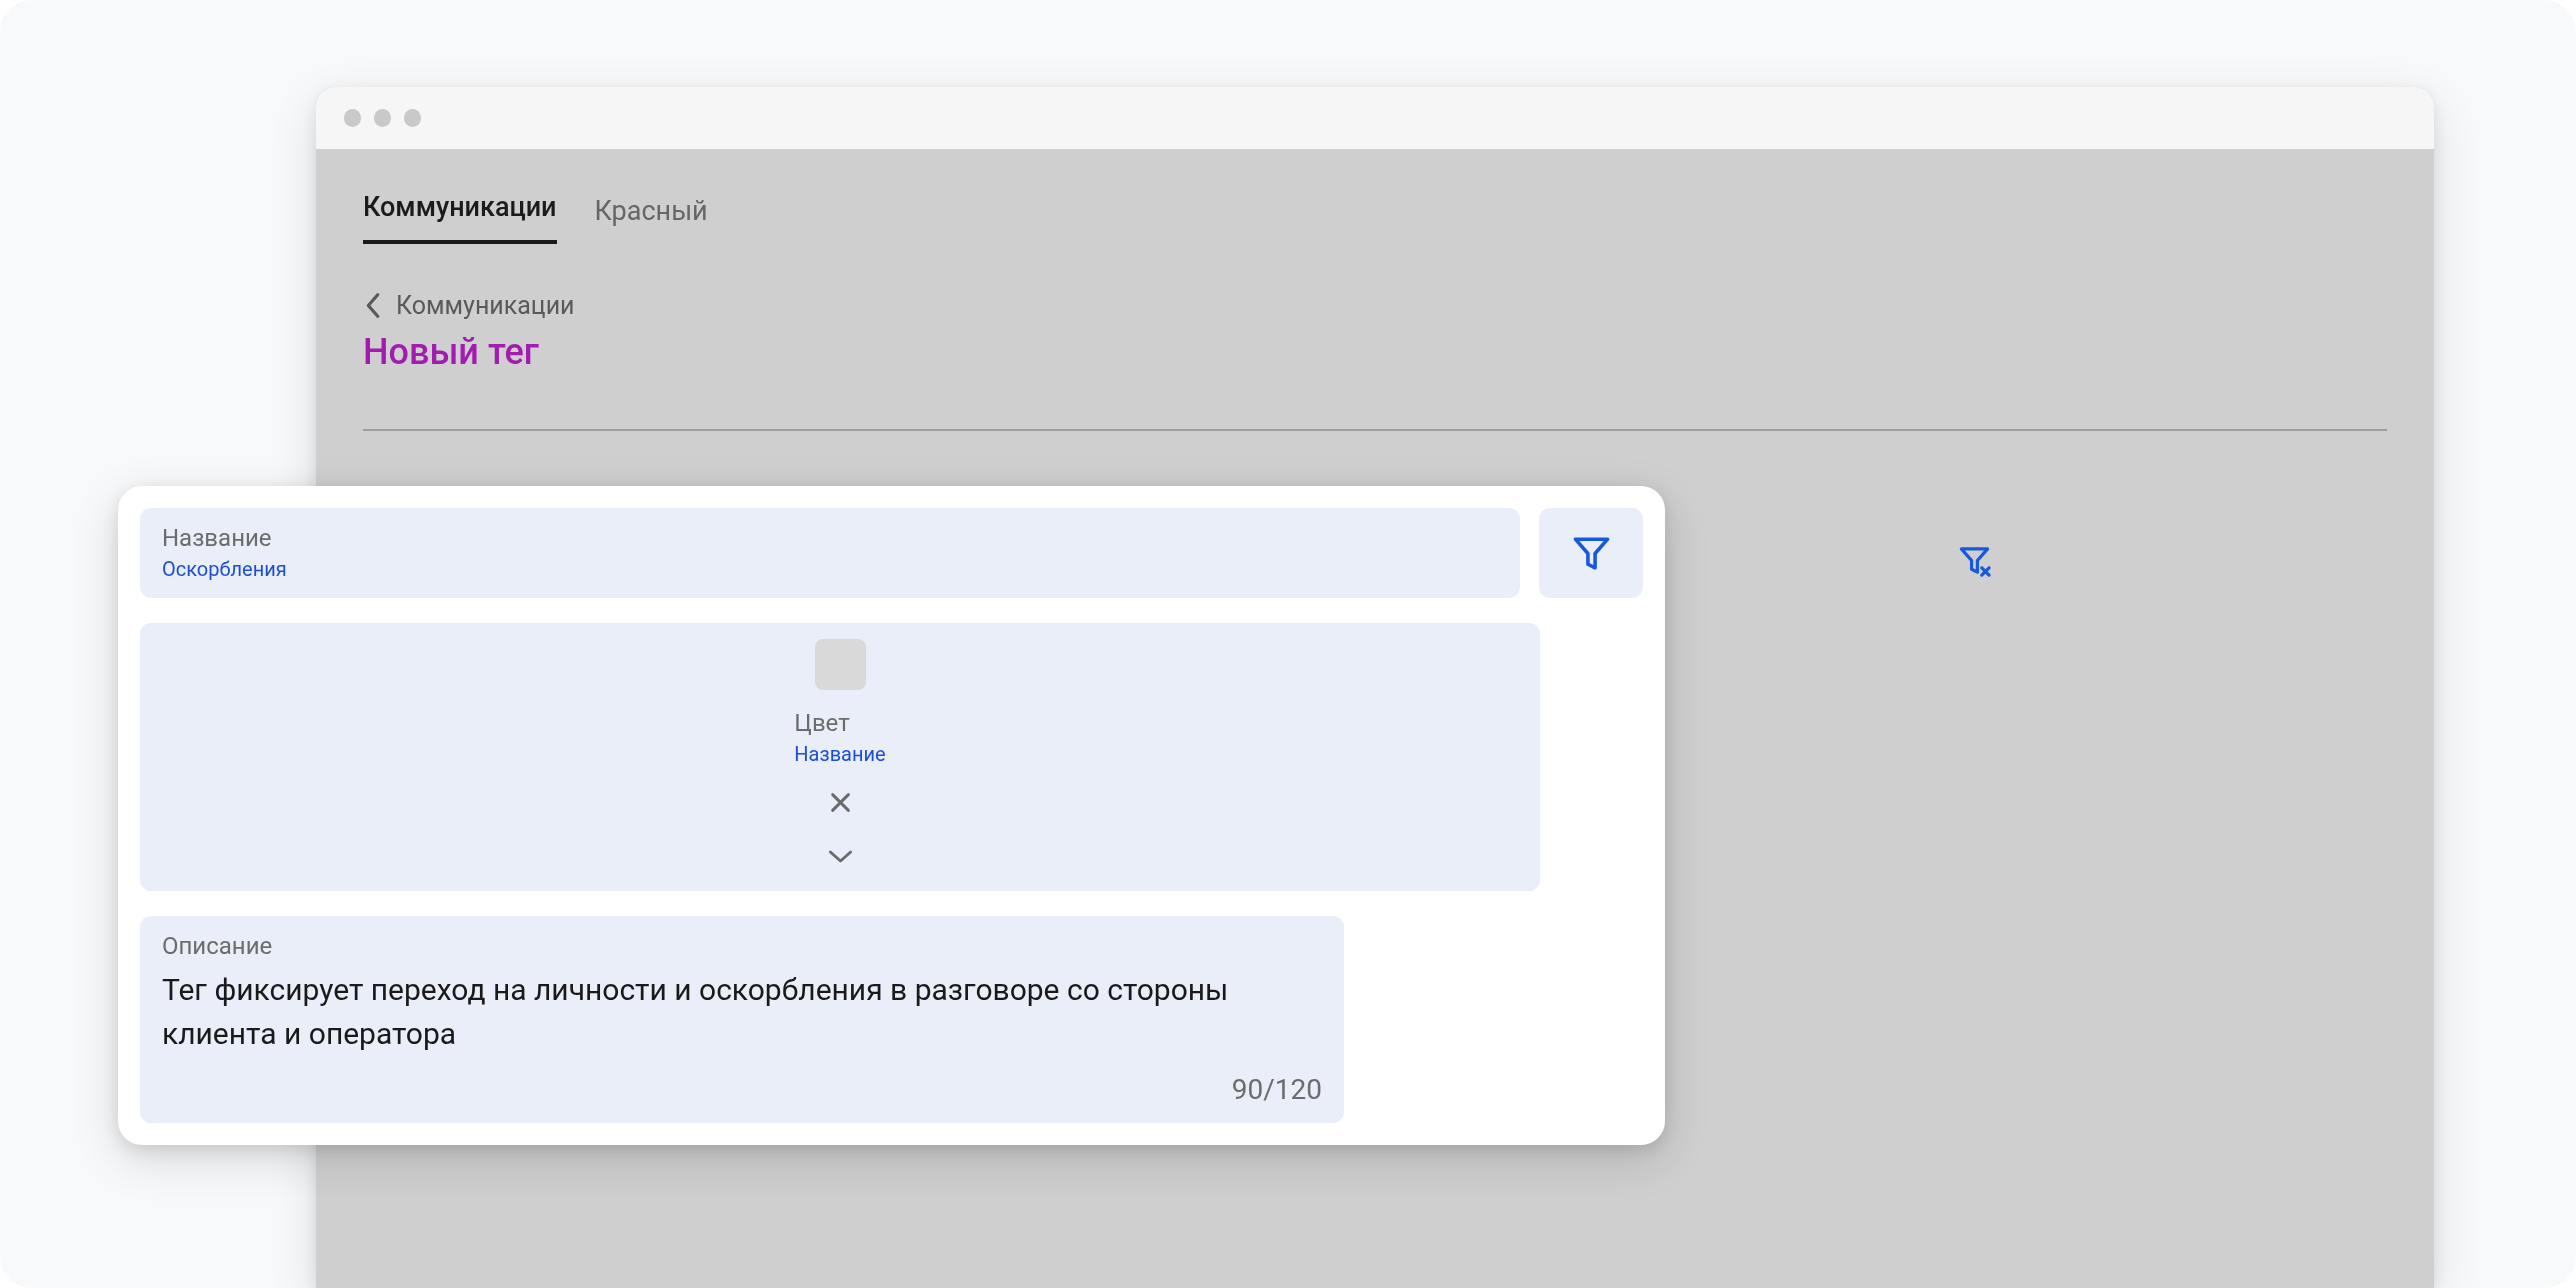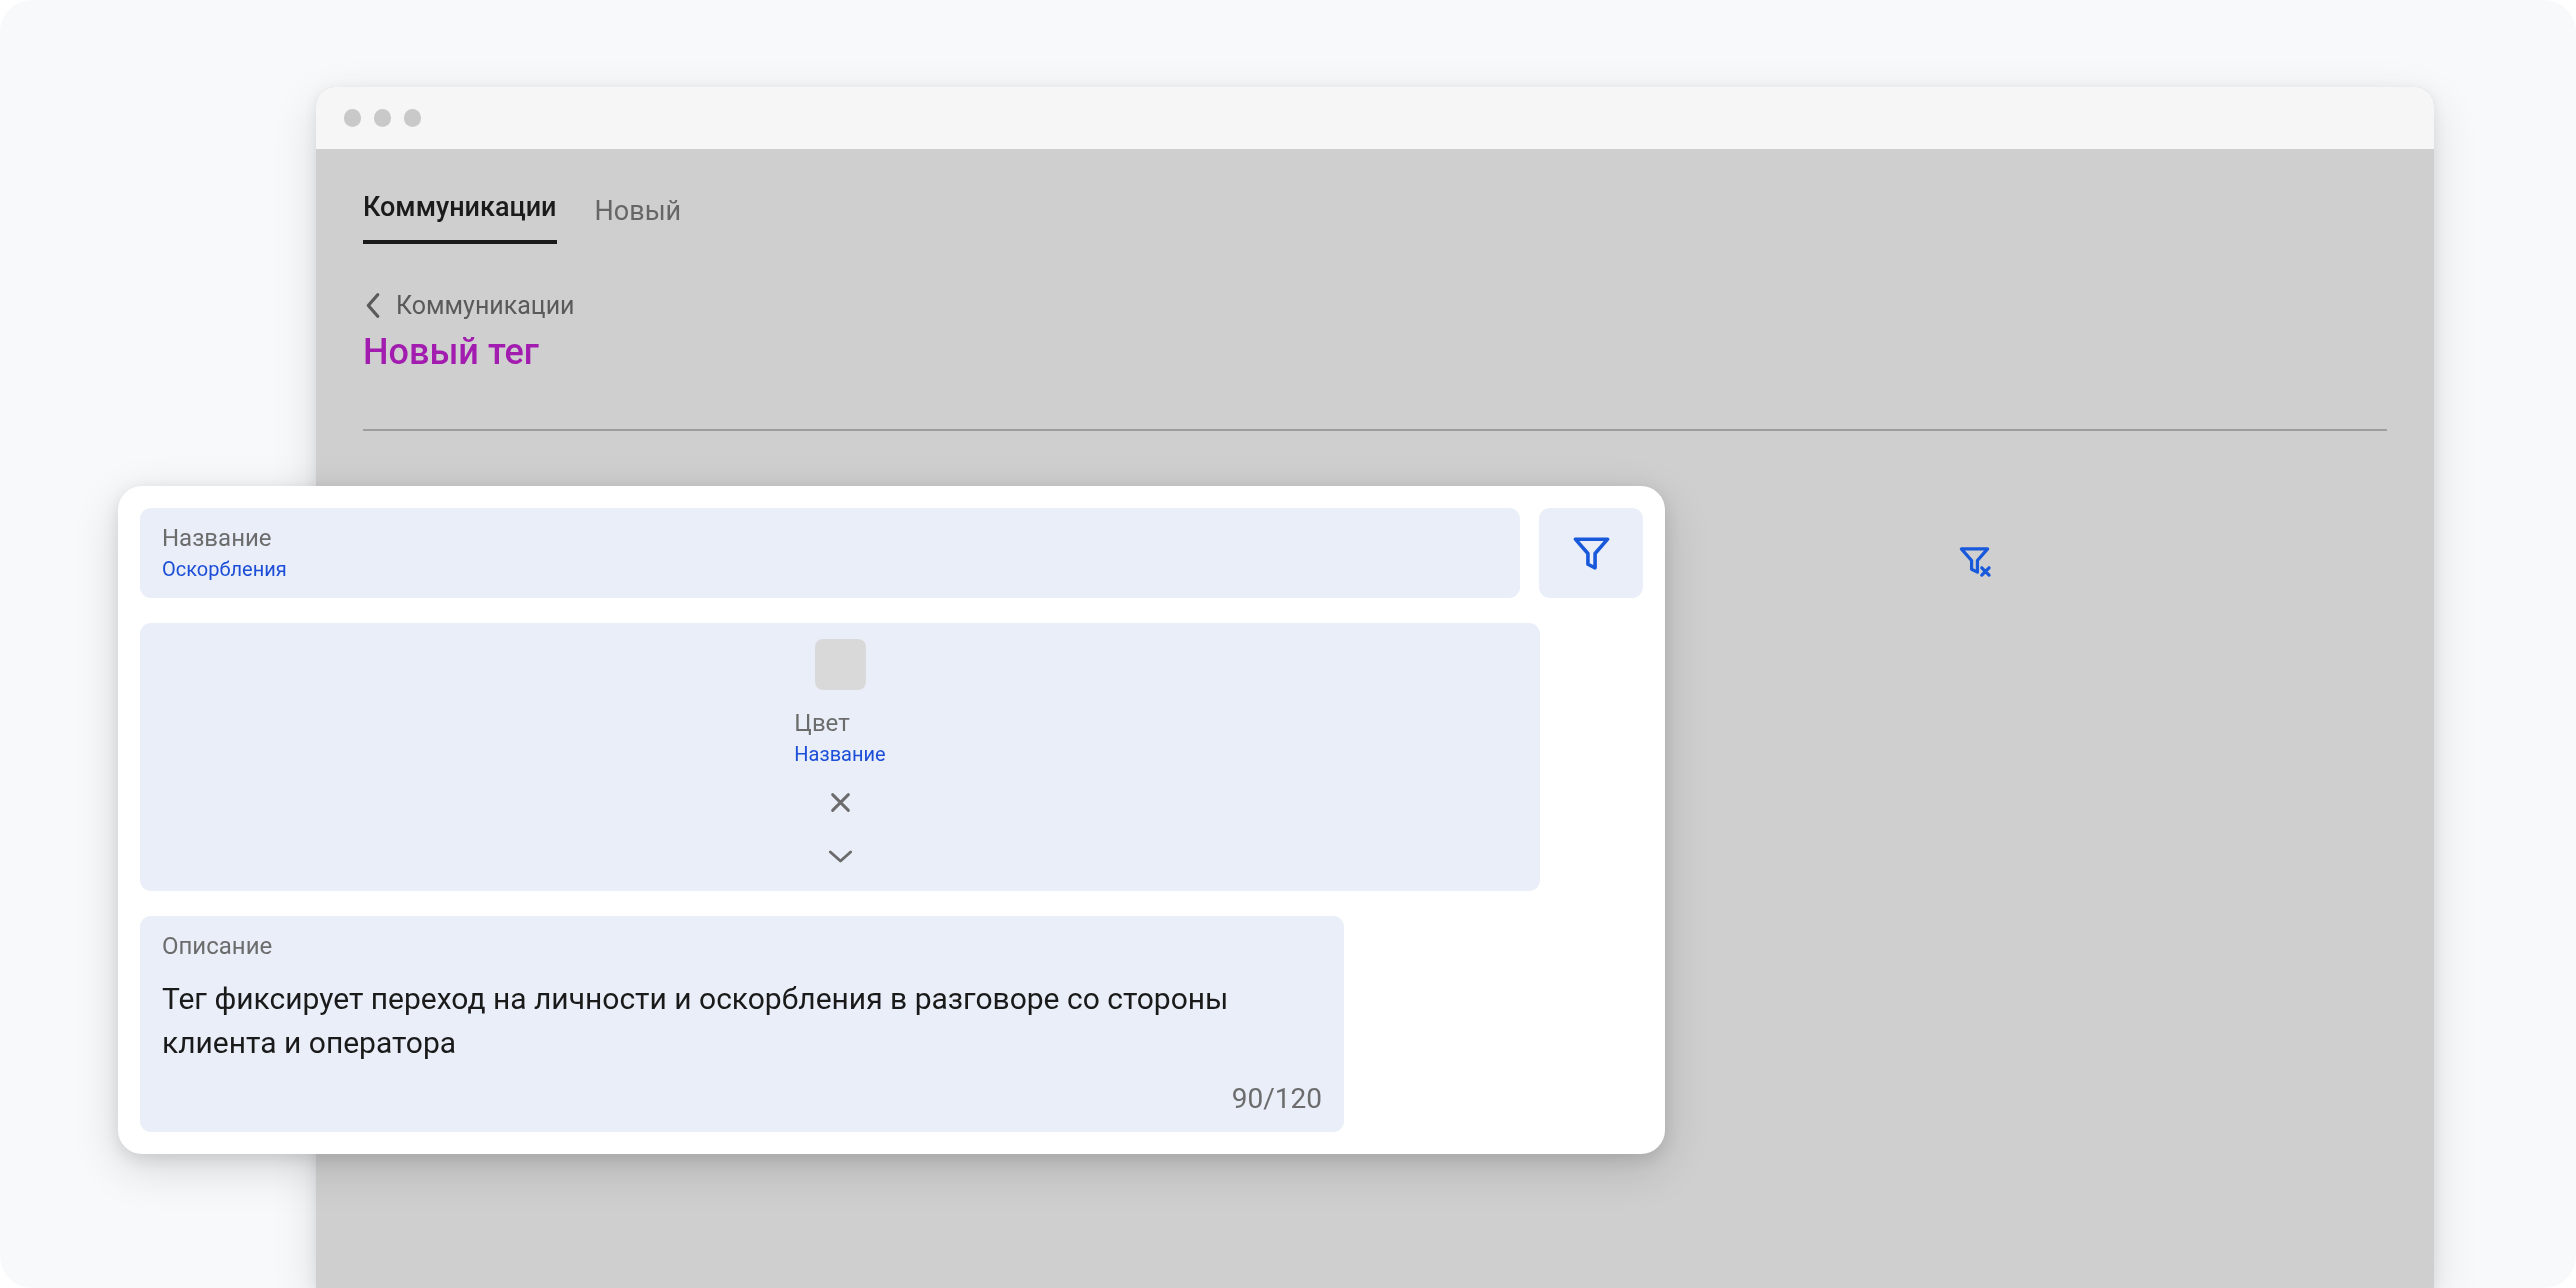--- a/index.html
+++ b/index.html
@@ -155,21 +155,21 @@
     color: #6b6b6b;
   }
   .desc-field {
     margin-top: 25px;
     width: 1204px;
   }
   .desc-text {
     font-size: 30px;
     color: #1a1a1a;
     line-height: 1.45;
-    margin-top: 17px;
+    margin-top: 8px;
   }
   .counter {
     text-align: right;
     font-size: 28px;
     color: #6c6c6c;
     margin-top: 17.4px;
   }
   svg { display: block; }
 </style>
 </head>
@@ -179,21 +179,21 @@
 
   <div class="browser">
     <div class="titlebar">
       <span class="dot"></span>
       <span class="dot"></span>
       <span class="dot"></span>
     </div>
 
     <div class="tabs">
       <div class="tab active">Коммуникации</div>
-      <div class="tab">Новый</div>
+      <div class="tab">Красный</div>
     </div>
 
     <div class="crumb-row">
       <span class="chev-left">
         <svg width="17.4" height="27" viewBox="0 0 12 20" fill="none">
           <path d="M9 2 L2 10 L9 18" stroke="#5a5a5a" stroke-width="2.4" stroke-linecap="round" stroke-linejoin="round"></path>
         </svg>
       </span>
       <span>Коммуникации</span>
     </div>

